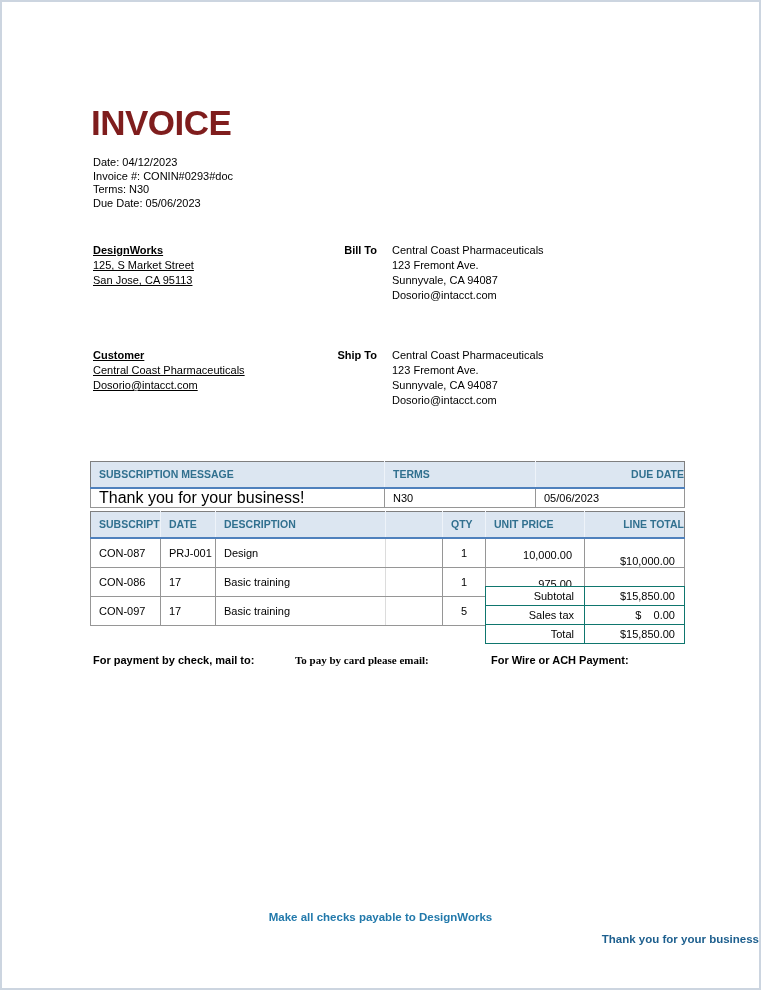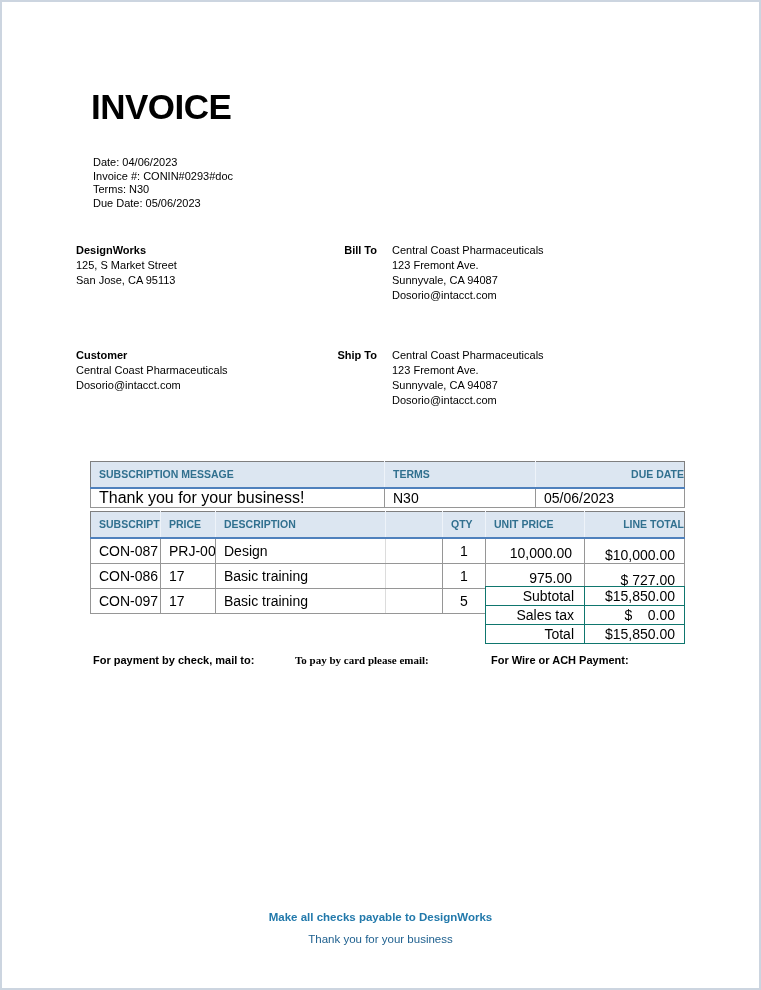--- a/index.html
+++ b/index.html
@@ -9,31 +9,31 @@
     width: 761px;
     height: 990px;
     background: #ffffff;
     border: 2px solid #ccd5e0;
     font-family: "Liberation Sans", sans-serif;
     color: #000000;
     overflow: hidden;
   }
   
   .title {
-    position: absolute; left: 89px; top: 85px;
+    position: absolute; left: 89px; top: 101px;
     font-size: 35px; font-weight: bold; letter-spacing: -0.5px;
-    color: #000000;
+    color: #7f1d1d;
   }
   
   .meta { position: absolute; left: 91px; top: 154px; font-size: 11px; line-height: 13.5px; }
   
   .party-row { position: absolute; left: 0; width: 761px; font-size: 11px; line-height: 15px; }
   .party-row.first { top: 241px; }
   .party-row.second { top: 346px; }
-  .party-left { position: absolute; left: 74px; width: 220px; }
+  .party-left { position: absolute; left: 91px; width: 220px; text-decoration: underline; }
   .party-left .hdr { font-weight: bold; }
   .party-label { position: absolute; left: 300px; width: 75px; text-align: right; font-weight: bold; }
   .party-right { position: absolute; left: 390px; width: 220px; }
   
   table { border-collapse: collapse; table-layout: fixed; position: absolute; }
   th, td { overflow: hidden; }
   thead th {
     background: #dce6f1;
     color: #31708f;
     font-size: 10.5px;
@@ -42,62 +42,62 @@
     padding: 0 0 0 8px;
     height: 26px;
     border-top: 1px solid #7f7f7f;
     border-bottom: 2px solid #4f81bd;
     border-left: 1px solid #eef3f9;
     border-right: 1px solid #eef3f9;
   }
   thead th:first-child { border-left: 1px solid #7f7f7f; }
   thead th:last-child { border-right: 1px solid #7f7f7f; text-align: right; }
   tbody td {
-    font-size: 14px;
+    font-size: 11px;
     height: 19px;
     padding: 0 0 0 8px;
     border: 1px solid #969696;
     background: #ffffff;
     white-space: pre;
   }
   
   .sub-table { left: 88px; top: 459px; width: 594px; }
   .sub-table td.message { font-size: 16px; height: 20px; }
   
   .items-table { left: 88px; top: 509px; width: 594px; }
   .items-table thead th.spacer { border-left: 1px solid #c9d3e0; }
   .items-table tbody td.desc { border-right: 1px solid #dcdcdc; }
   .items-table tbody td.spacer { border-left: 1px solid #dcdcdc; }
   .items-table td.qty { text-align: center; padding: 0; }
   .items-table td.num { text-align: right; padding: 4px 12px 0 0; }
-  .items-table td.total { text-align: right; padding: 8px 9px 0 0; }
+  .items-table td.total { text-align: right; padding: 16px 9px 0 0; }
   
   .totals-table { left: 483px; top: 584px; width: 199px; }
   .totals-table td { border: 1px solid #0f766e; }
   .totals-table td.tlabel { text-align: right; padding: 0 10px 0 0; }
   .totals-table td.tvalue { text-align: right; padding: 0 9px 0 0; margin-left: 13px; }
   
   .pay-label { position: absolute; top: 652px; font-size: 11px; font-weight: bold; }
   .pay-check { left: 91px; }
   .pay-card  { left: 293px; font-family: Liberation Serif, serif; }
   .pay-wire  { left: 489px; }
   
   .footer-line { position: absolute; left: 0; width: 100%; text-align: center; font-size: 11.5px; font-weight: bold; }
   .footer-line.one { top: 909px; color: #2279ab; }
-  .footer-line.two { top: 931px; color: #1d5f8e; font-weight: normal; }
+  .footer-line.two { top: 931px; color: #1d5f8e; font-weight: bold; text-align: right; }
 </style>
 </head>
 <body>
 
 <div class="page">
 
   <div class="title">INVOICE</div>
 
   <div class="meta">
-    <div>Date: 04/06/2023</div>
+    <div>Date: 04/12/2023</div>
     <div>Invoice #: CONIN#0293#doc</div>
     <div>Terms: N30</div>
     <div>Due Date: 05/06/2023</div>
   </div>
 
   <div class="party-row first">
     <div class="party-left">
       <div class="hdr">DesignWorks</div>
       <div>125, S Market Street</div>
       <div>San Jose, CA 95113</div>
@@ -154,21 +154,21 @@
         <col style="width:55px">
         <col style="width:170px">
         <col style="width:57px">
       <col style="width:43px">
         <col style="width:99px">
         <col style="width:100px">
     </colgroup>
     <thead>
       <tr>
         <th>SUBSCRIPTION</th>
-        <th>PRICE</th>
+        <th>DATE</th>
         <th>DESCRIPTION</th>
         <th class="spacer"></th>
         <th>QTY</th>
         <th>UNIT PRICE</th>
         <th>LINE TOTAL</th>
       </tr>
     </thead>
     <tbody>
       <tr>
         <td>CON-087</td>

